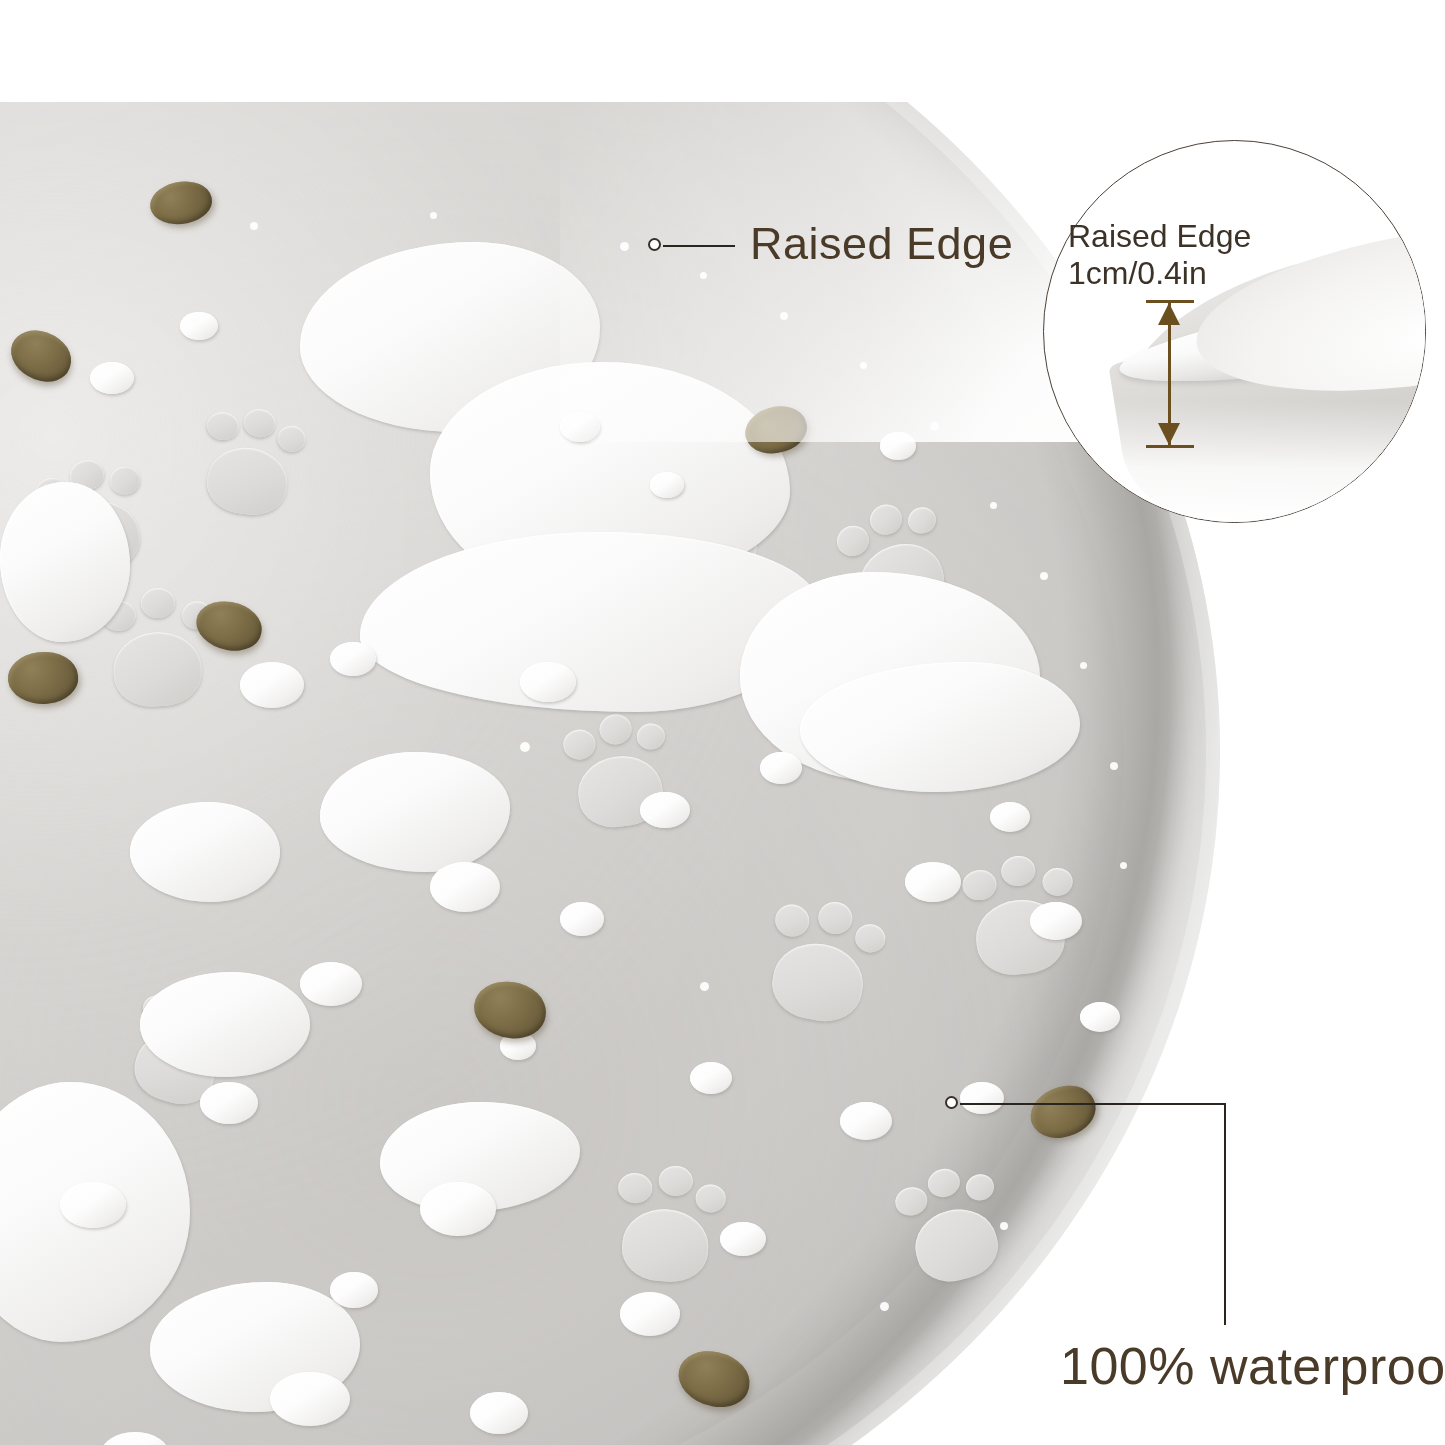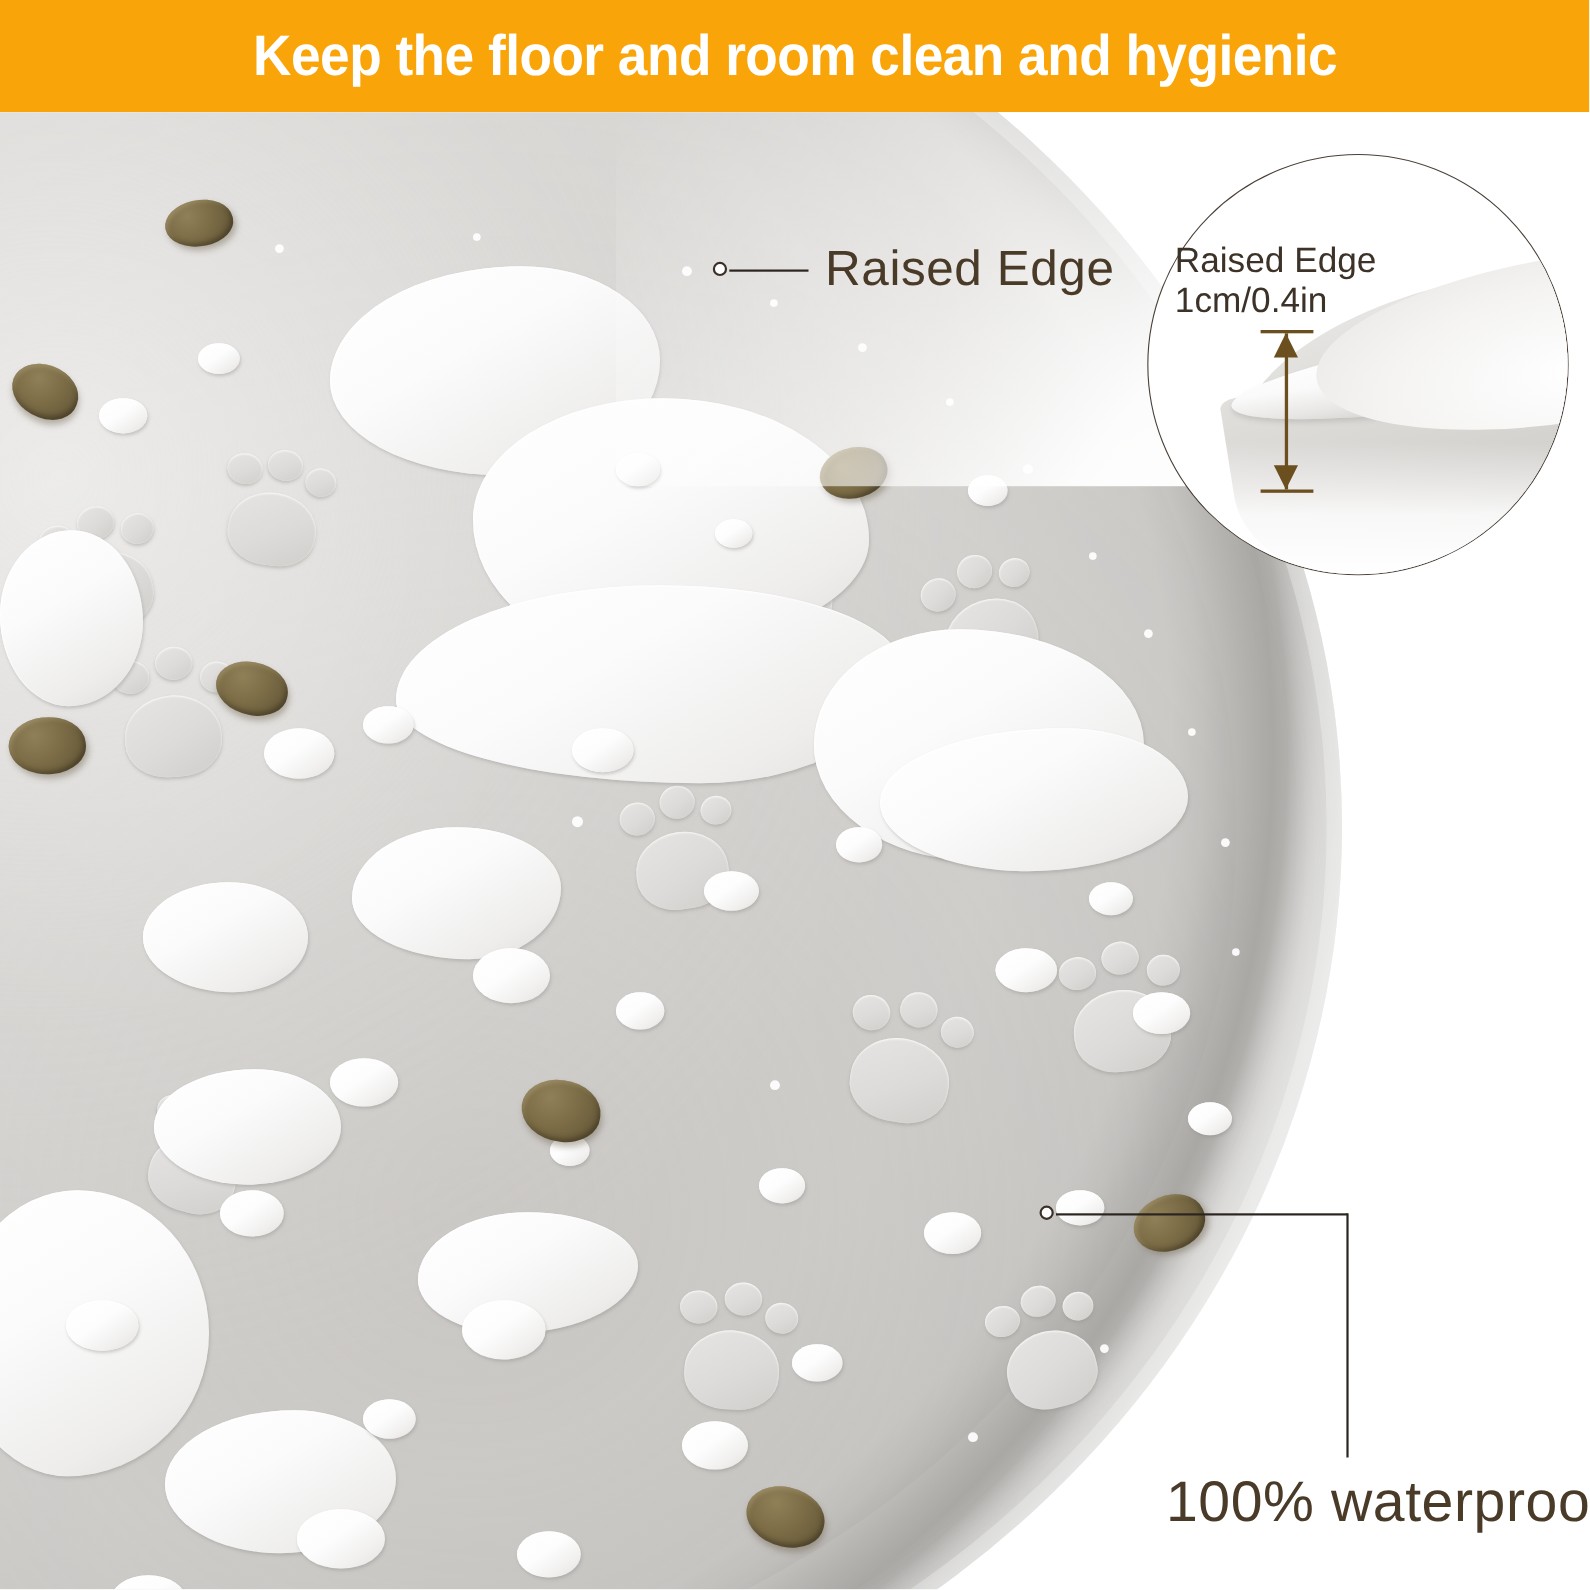--- a/index.html
+++ b/index.html
@@ -103,23 +103,20 @@
   #dim .shaft{position:absolute;left:22px;top:3px;bottom:3px;width:0;border-left:3px solid #6b4f1e;}
   #dim .arw{position:absolute;left:12px;width:0;height:0;border-left:11px solid transparent;border-right:11px solid transparent;}
   #dim .arw.up{top:3px;border-bottom:22px solid #6b4f1e;}
   #dim .arw.dn{bottom:3px;border-top:22px solid #6b4f1e;}
 </style>
 </head>
 <body>
 
 <div id="stage">
 
-  <div id="banner">
-    <div id="banner-text">Keep the floor and room clean and hygienic</div>
-  </div>
 
   <div id="photo">
 
     <div class="tray-shadow"></div>
 
     <div class="tray-wrap">
       <div class="tray-outer"></div>
       <div class="tray-floor"></div>
       <div class="tray-rim"></div>
     </div>

